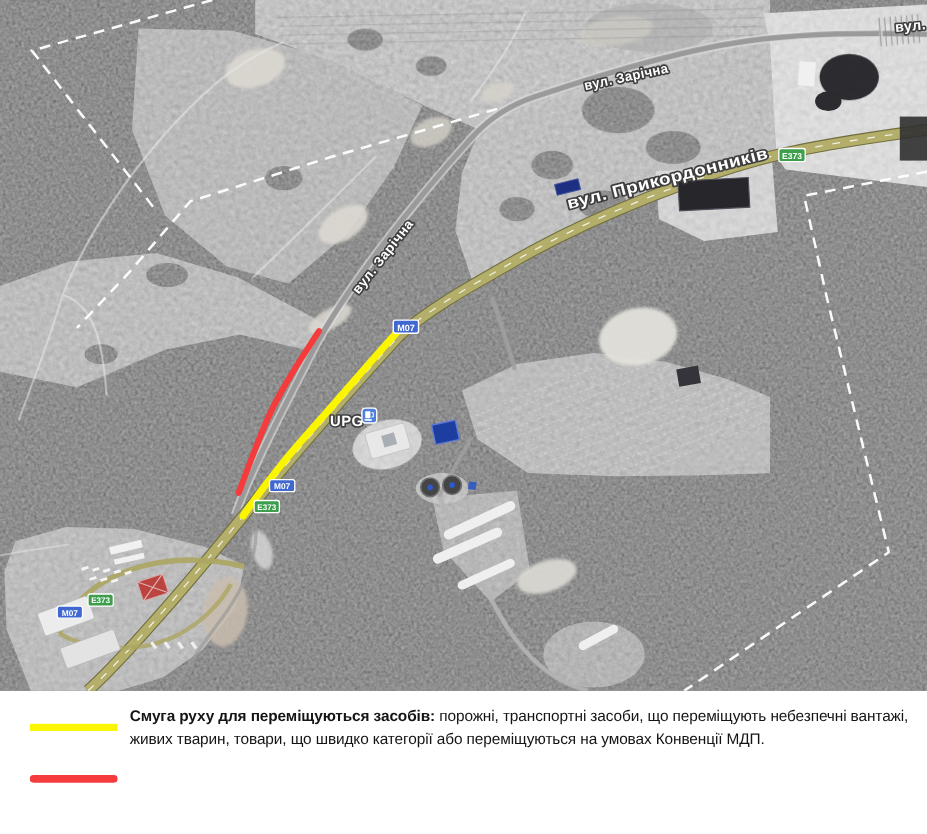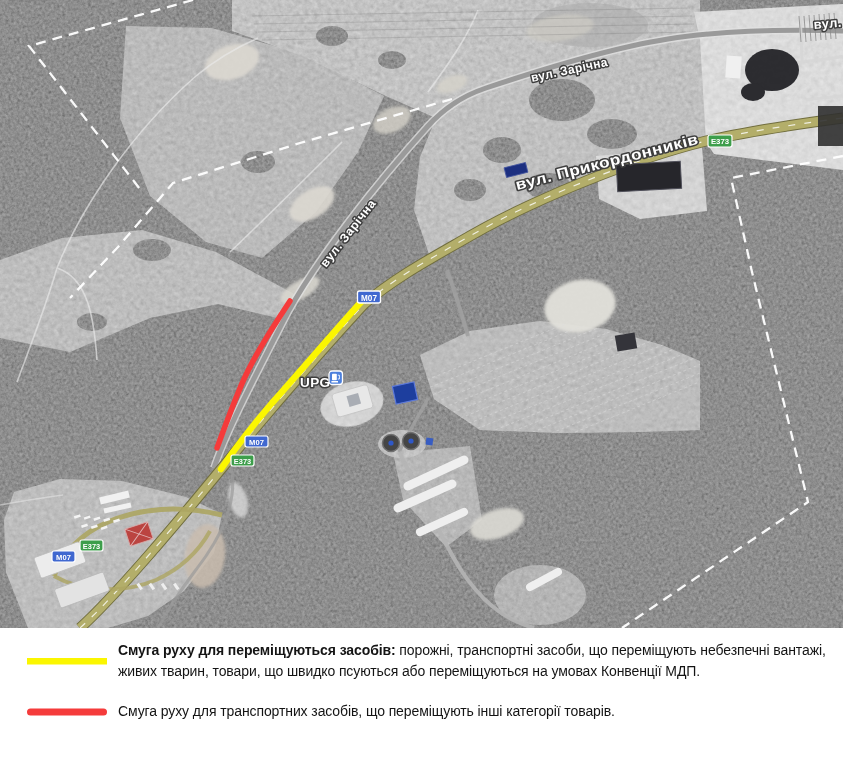--- a/index.html
+++ b/index.html
@@ -301,23 +301,22 @@
         <rect x="2.4" y="10" width="6.6" height="1.5" fill="#ffffff"></rect>
       </g>
     </svg>
   </div>
 
   <div class="legend">
     <div class="legend-row">
       <svg class="sw">
         <rect x="0" y="4" width="80" height="6.5" fill="#fbf600"></rect>
       </svg>
-      <p class="lt"><strong>Смуга руху для переміщуються засобів:</strong> <span>порожні, транспортні засоби, що переміщують небезпечні вантажі, живих тварин, товари, що швидко псуються або переміщуються на умовах Конвенції МДП.</span></p>
+      <p class="lt"><strong>Смуга руху для переміщуються засобів:</strong> <span>порожні, транспортні засоби, що переміщують небезпечні вантажі, живих тварин, товари, що швидко категорії або переміщуються на умовах Конвенції МДП.</span></p>
     </div>
     <div class="legend-row">
       <svg class="sw">
         <rect x="0" y="3.5" width="80" height="7" rx="3.5" fill="#f53b3b"></rect>
       </svg>
-      <p class="lt"><span>Смуга руху для транспортних засобів, що переміщують інші категорії товарів.</span></p>
     </div>
   </div>
 
 </div>
 
 </body></html>

